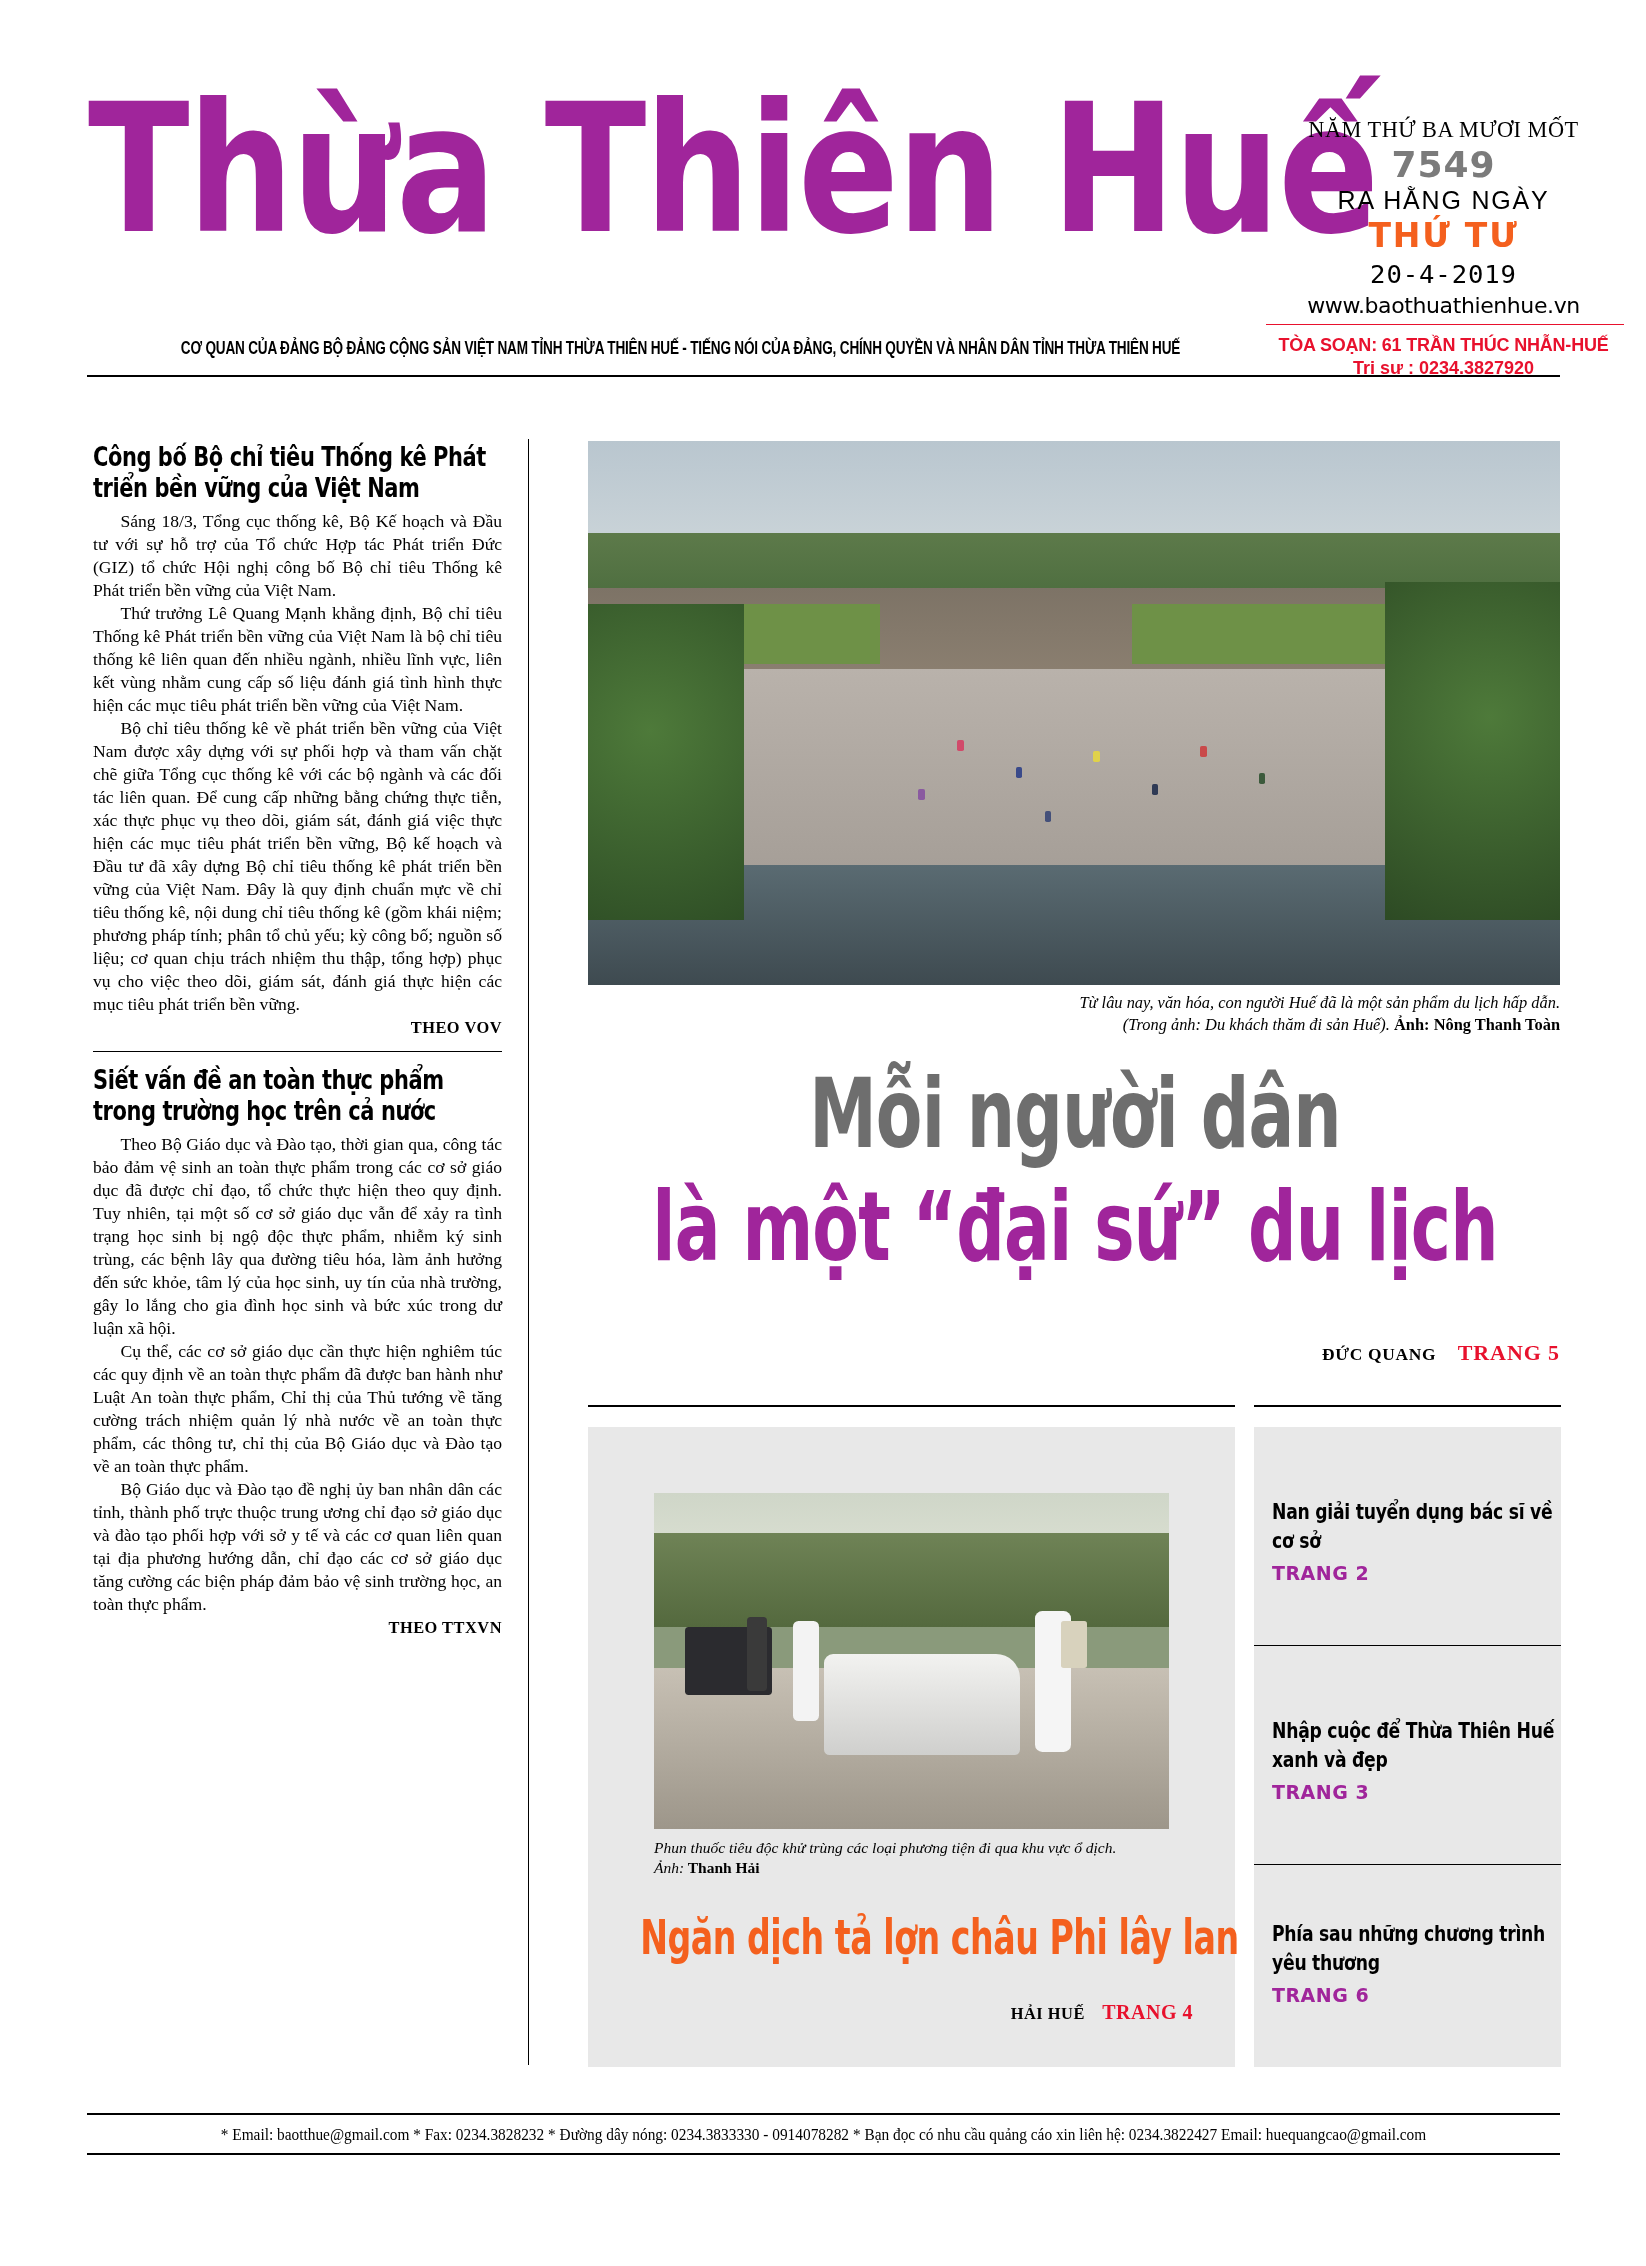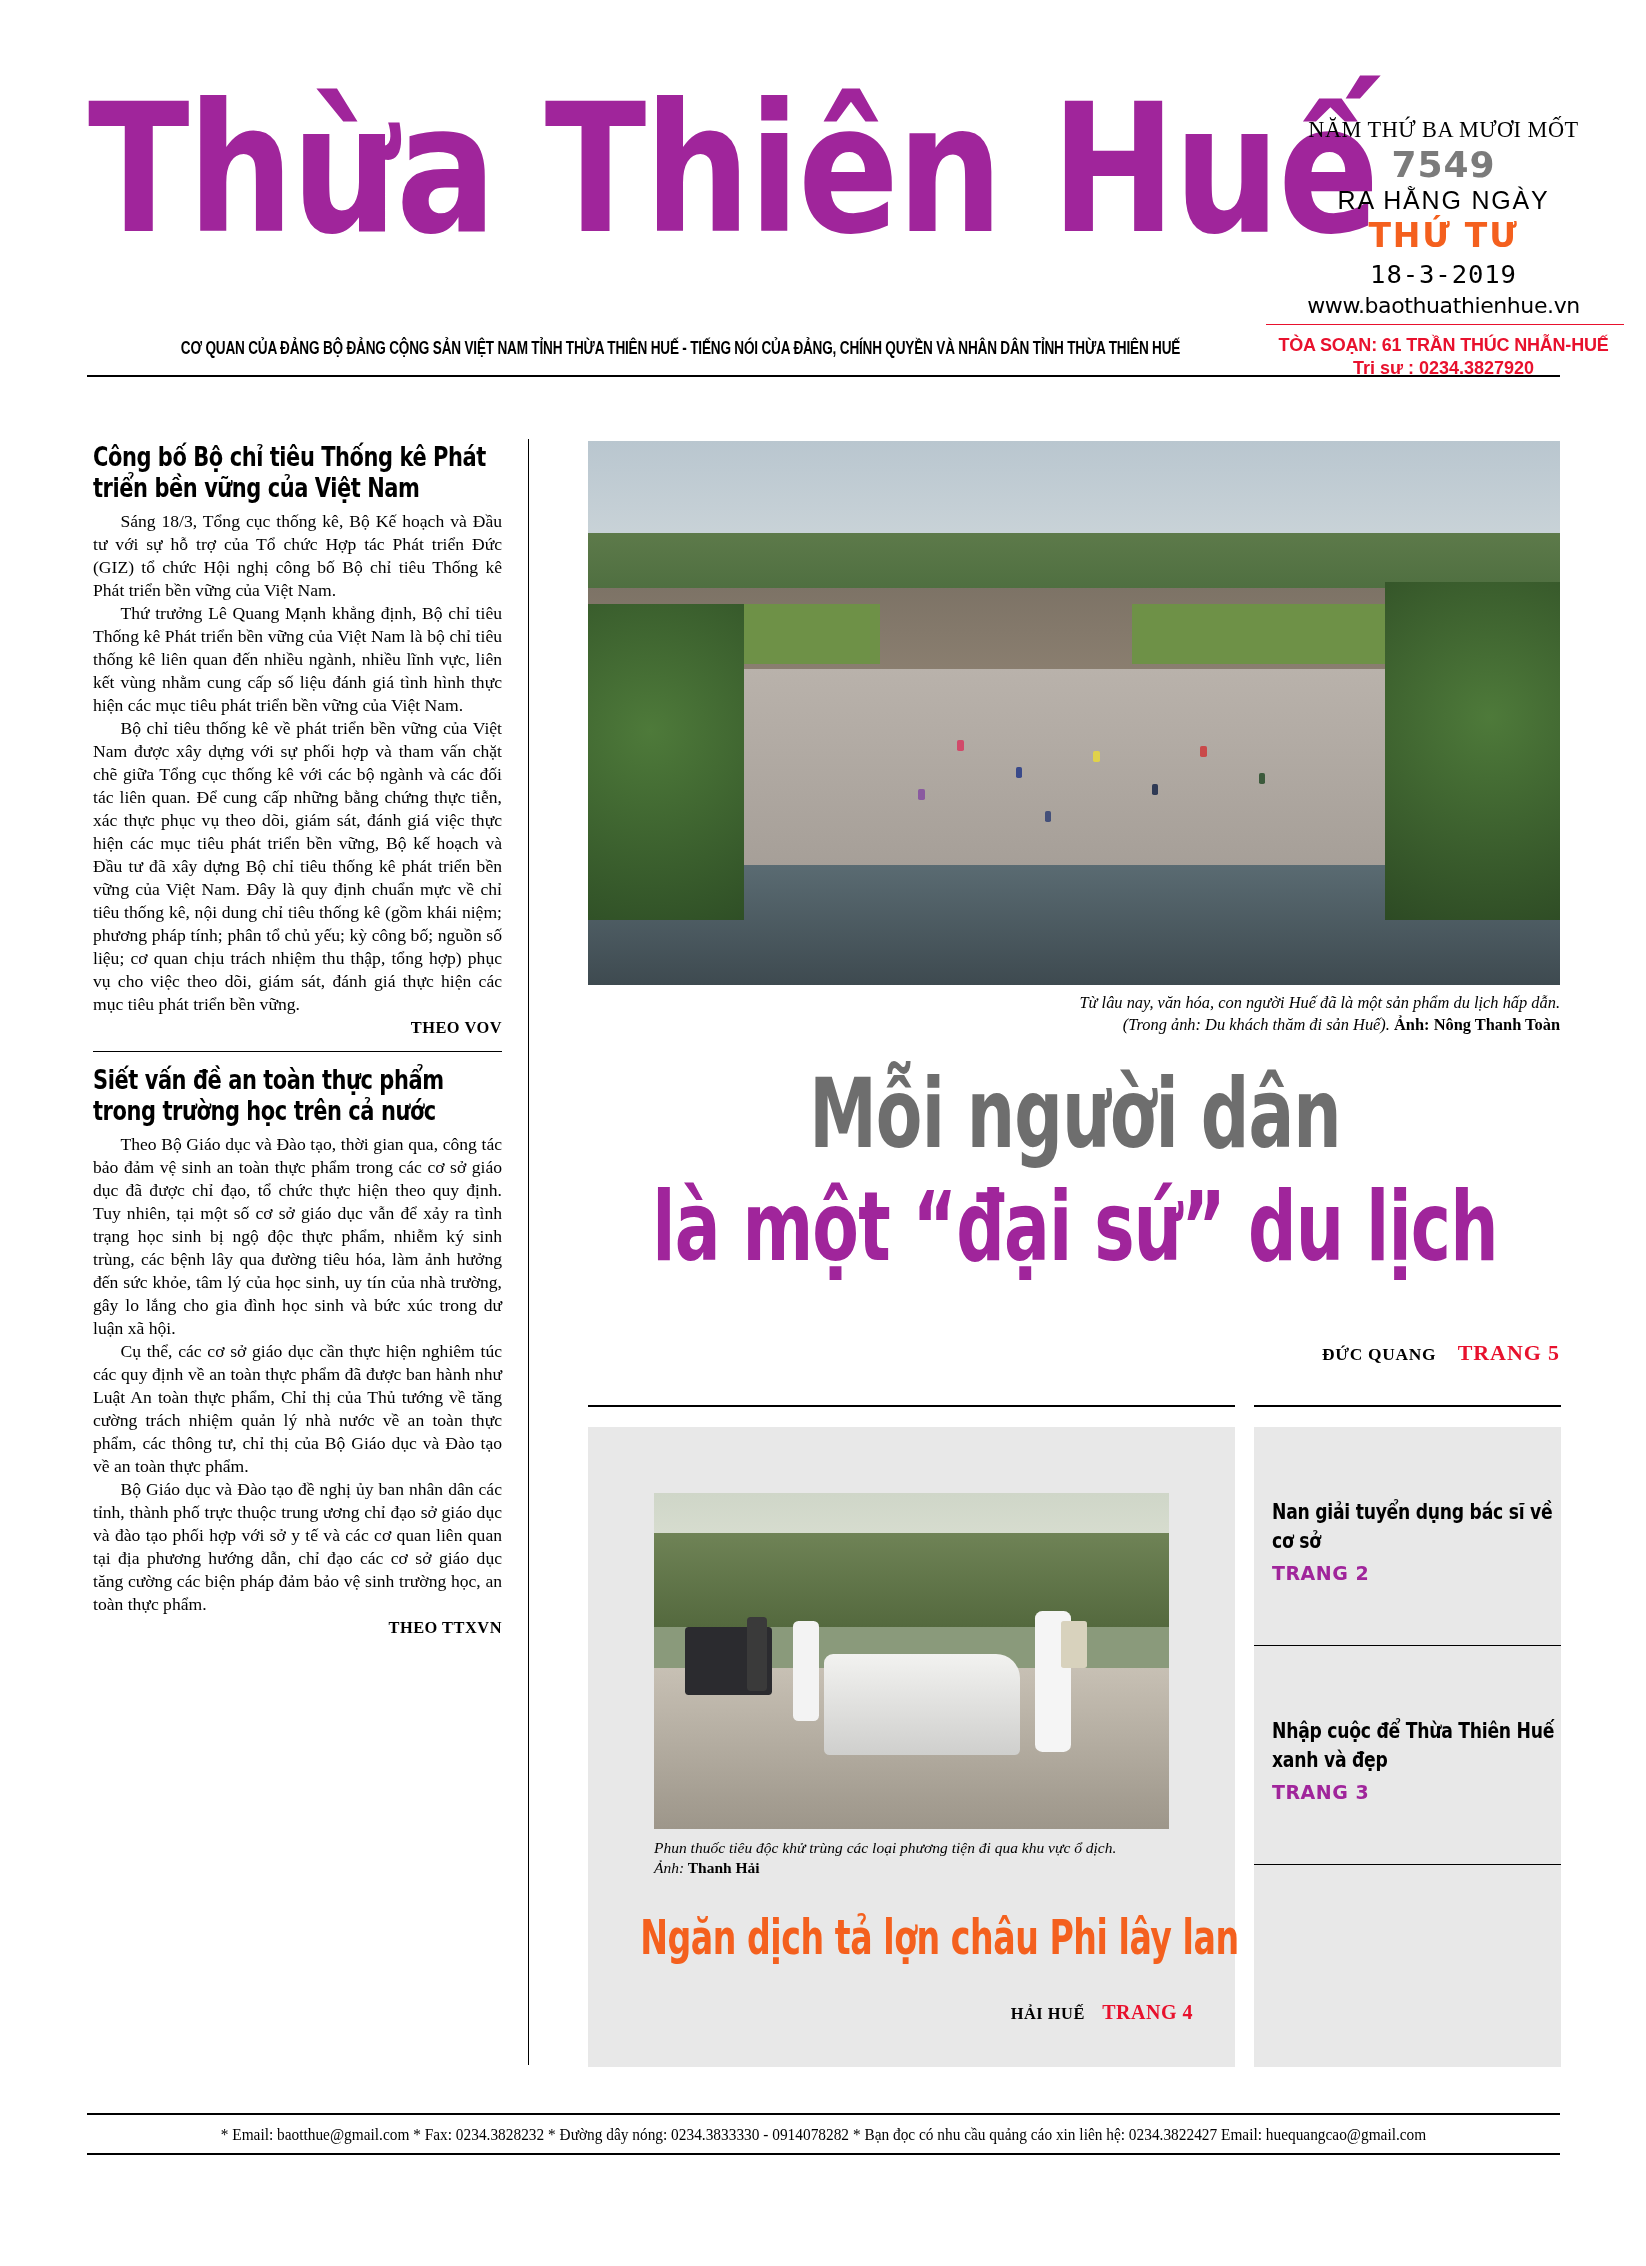--- a/index.html
+++ b/index.html
@@ -349,21 +349,21 @@
     <div class="logo-wrap">
       <div class="logo">Thừa Thiên Huế</div>
     </div>
     <div class="tagline">CƠ QUAN CỦA ĐẢNG BỘ ĐẢNG CỘNG SẢN VIỆT NAM TỈNH THỪA THIÊN HUẾ - TIẾNG NÓI CỦA ĐẢNG, CHÍNH QUYỀN VÀ NHÂN DÂN TỈNH THỪA THIÊN HUẾ</div>
 
     <div class="headbox">
       <div class="hb-year">NĂM THỨ BA MƯƠI MỐT</div>
       <div class="hb-num">7549</div>
       <div class="hb-daily">RA HẰNG NGÀY</div>
       <div class="hb-day">THỨ TƯ</div>
-      <div class="hb-date">18-3-2019</div>
+      <div class="hb-date">20-4-2019</div>
       <div class="hb-web">www.baothuathienhue.vn</div>
     </div>
     <div class="hb-rule"></div>
     <div class="headbox" style="top:331px;">
       <div class="hb-addr">TÒA SOẠN: 61 TRẦN THÚC NHẪN-HUẾ</div>
       <div class="hb-phone">Trị sự : 0234.3827920</div>
     </div>
 
     <div class="master-rule"></div>
   </div>
@@ -462,19 +462,23 @@
     <div class="t-trang">TRANG 2</div>
   </div>
   <div class="t-rule" style="top:1645px;"></div>
 
   <div class="teaser" style="top:1716px;">
     <div class="t-title">Nhập cuộc để Thừa Thiên Huế xanh và đẹp</div>
     <div class="t-trang">TRANG 3</div>
   </div>
   <div class="t-rule" style="top:1864px;"></div>
 
+  <div class="teaser" style="top:1919px;">
+    <div class="t-title">Phía sau những chương trình yêu thương</div>
+    <div class="t-trang">TRANG 6</div>
+  </div>
 
   <div class="footer-rule-top"></div>
   <div class="footer">* Email: baotthue@gmail.com * Fax: 0234.3828232 * Đường dây nóng: 0234.3833330 - 0914078282 * Bạn đọc có nhu cầu quảng cáo xin liên hệ: 0234.3822427 Email: huequangcao@gmail.com</div>
   <div class="footer-rule-bot"></div>
 
 </div>
 
 
 </body></html>

